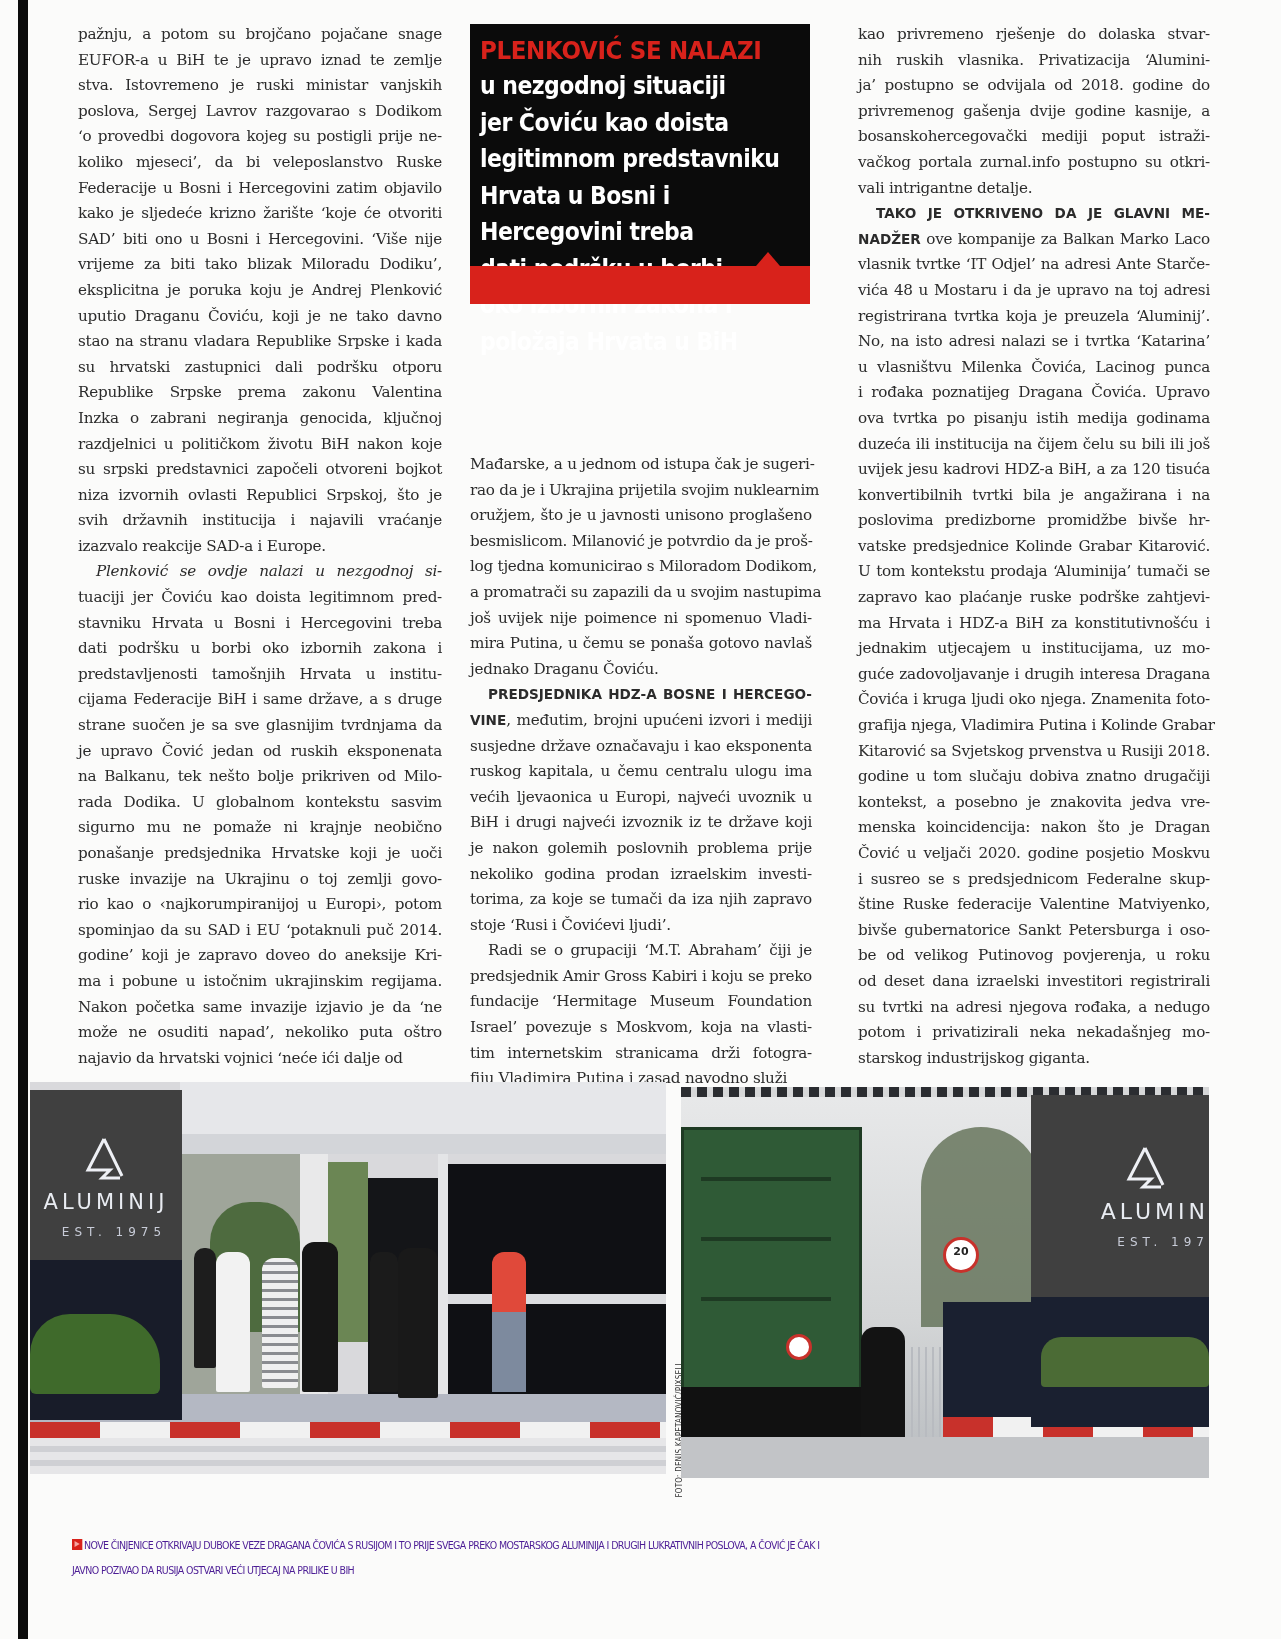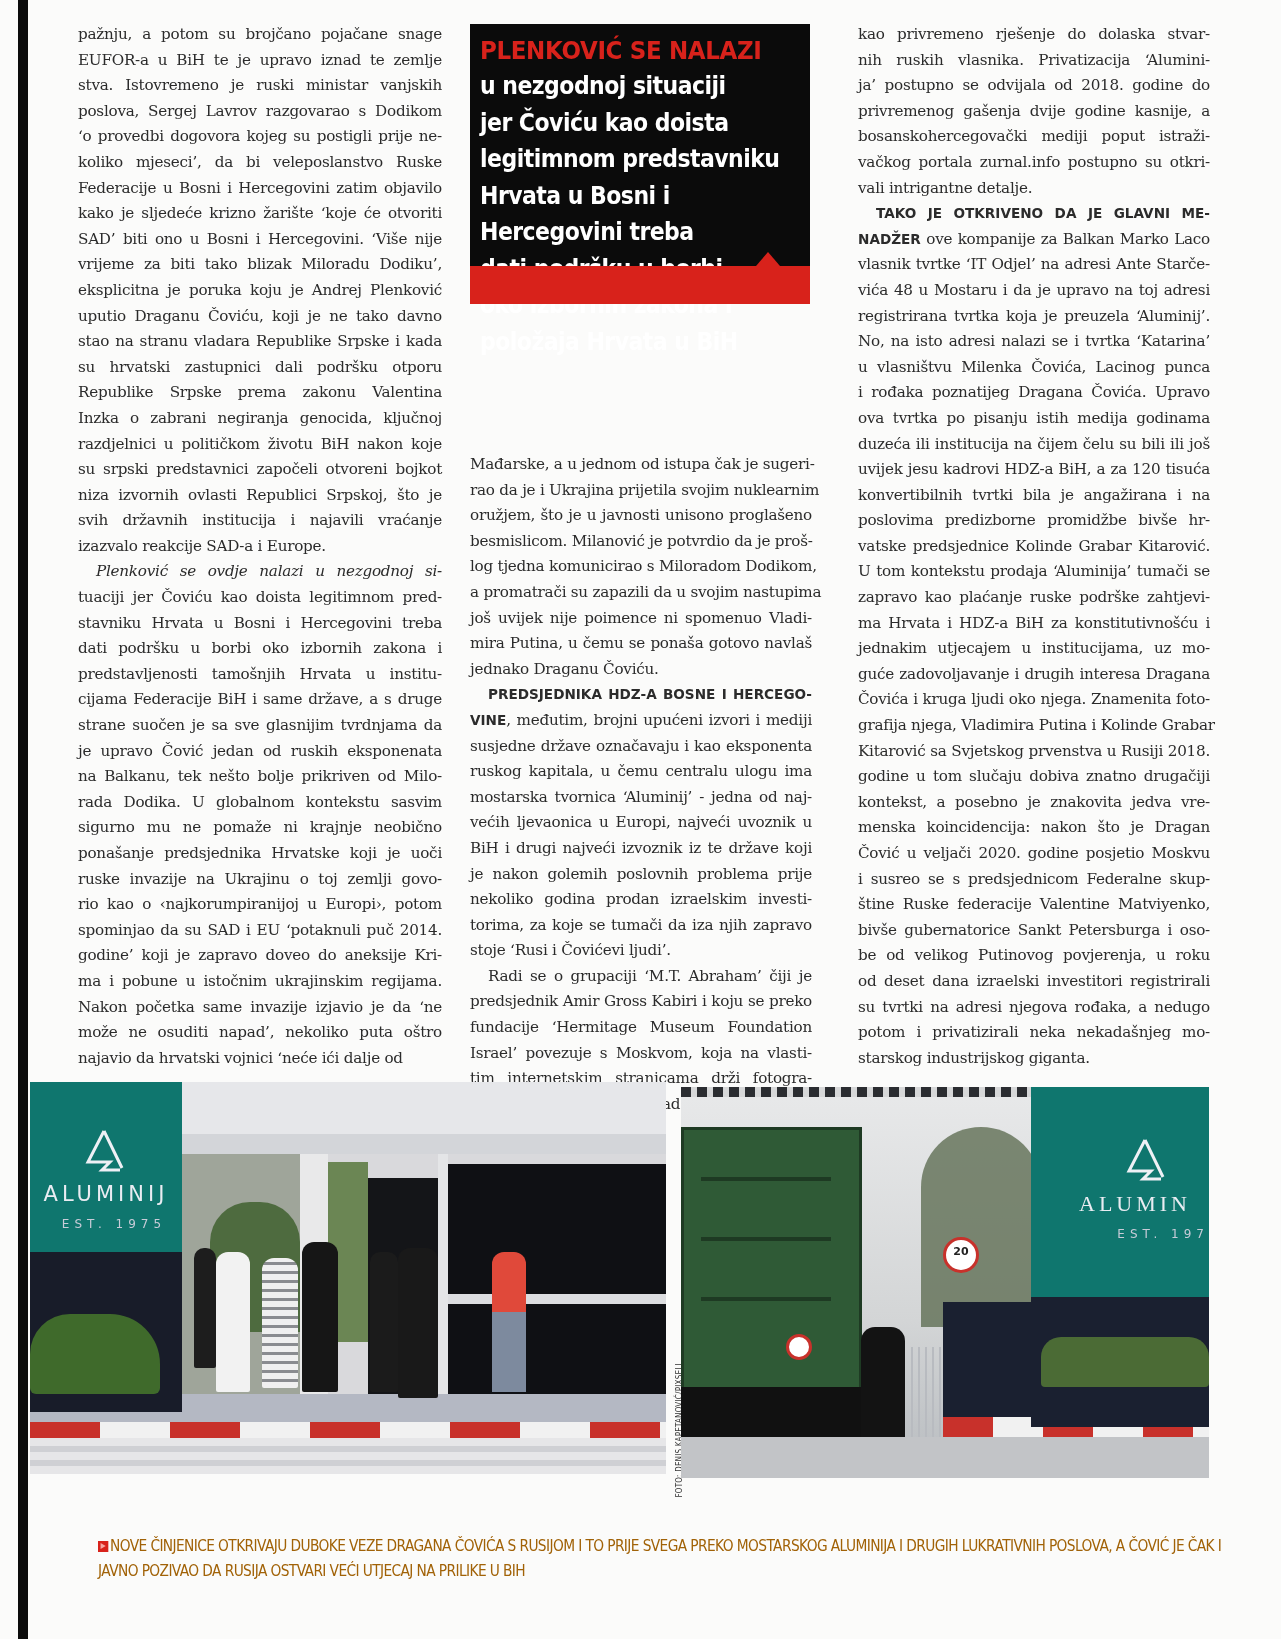--- a/index.html
+++ b/index.html
@@ -63,42 +63,43 @@
   }
 
   
   .photo {
     position: absolute; overflow: hidden;
   }
   .photo-left { left: 30px; top: 1082px; width: 636px; height: 392px; background: #d9d9dc; }
   .photo-right { left: 681px; top: 1087px; width: 528px; height: 391px; background: #c9ccd0; }
 
   .sign {
-    position: absolute; background: #0f766e;
+    position: absolute; background: #404040;
     color: #e9ecf2; text-align: center;
     font-family: "DejaVu Sans", "Liberation Sans", sans-serif;
+    margin-top: 8px;
   }
   .sign .logo { position: absolute; }
   .sign .brand { position: absolute; left: 0; right: 0; letter-spacing: 4px; font-size: 21px; }
   .sign .est { position: absolute; left: 16px; right: 0; letter-spacing: 5px; font-size: 12px; color: #c8ccd8; }
 
   .photo-credit {
     position: absolute; left: 668px; top: 1330px; width: 12px; height: 170px;
   }
   .photo-credit span {
     position: absolute; left: -74px; top: 78px; width: 170px;
     transform: rotate(-90deg);
     font-family: "DejaVu Sans Condensed", "DejaVu Sans", sans-serif;
     font-size: 8px; color: #333; letter-spacing: 0.2px; white-space: nowrap;
   }
 
   .caption {
-    position: absolute; left: 98px; top: 1533px; width: 1110px;
-    font-family: "DejaVu Sans", "Liberation Sans", sans-serif;
-    font-size: 16px; line-height: 25px; color: #a16207;
+    position: absolute; left: 72px; top: 1533px; width: 1110px;
+    font-family: "DejaVu Sans", "Liberation Sans", sans-serif;
+    font-size: 11px; line-height: 25px; color: #4c1d95;
     letter-spacing: -0.7px;
   }
   .caption .cap-line { display: block; white-space: nowrap; transform: scaleX(0.86); transform-origin: left; }
   .caption .marker {
     display: inline-block; width: 12px; height: 11px; background: #d8221b; position: relative;
     vertical-align: -1px; margin-right: 2px;
   }
   .caption .marker::after {
     content: ""; position: absolute; left: 3px; top: 2px;
     border-left: 6px solid #f6a7a3; border-top: 3.5px solid transparent; border-bottom: 3.5px solid transparent;
@@ -186,21 +187,20 @@
       <span class="line">a promatrači su zapazili da u svojim nastupima</span>
       <span class="line">još uvijek nije poimence ni spomenuo Vladi-</span>
       <span class="line">mira Putina, u čemu se ponaša gotovo navlaš</span>
       <span class="line last">jednako Draganu Čoviću.</span>
     </p>
   <p id="c2p1">
       <span class="line indent"><span class="lead">PREDSJEDNIKA HDZ-A BOSNE I HERCEGO-</span></span>
       <span class="line"><span class="lead">VINE</span>, međutim, brojni upućeni izvori i mediji</span>
       <span class="line">susjedne države označavaju i kao eksponenta</span>
       <span class="line">ruskog kapitala, u čemu centralu ulogu ima</span>
-      <span class="line">mostarska tvornica ‘Aluminij’ - jedna od naj-</span>
       <span class="line">većih ljevaonica u Europi, najveći uvoznik u</span>
       <span class="line">BiH i drugi najveći izvoznik iz te države koji</span>
       <span class="line">je nakon golemih poslovnih problema prije</span>
       <span class="line">nekoliko godina prodan izraelskim investi-</span>
       <span class="line">torima, za koje se tumači da iza njih zapravo</span>
       <span class="line last">stoje ‘Rusi i Čovićevi ljudi’.</span>
     </p>
   <p id="c2p2">
       <span class="line indent">Radi se o grupaciji ‘M.T. Abraham’ čiji je</span>
       <span class="line">predsjednik Amir Gross Kabiri i koju se preko</span>
@@ -319,21 +319,21 @@
   <div class="blk" style="left:262px;top:150px;width:30px;height:30px;border-radius:50%;background:#fff;border:3px solid #c8312b;"></div>
   <div class="blk" style="left:262px;top:158px;width:36px;font:bold 11px 'DejaVu Sans',sans-serif;text-align:center;color:#222;">20</div>
   <div class="blk" style="left:262px;top:215px;width:160px;height:135px;background:#1a2030;"></div>
   <div class="blk" style="left:262px;top:330px;width:266px;height:20px;background:repeating-linear-gradient(90deg,#c8312b 0 50px,#f1f1f1 50px 100px);"></div>
   <div class="blk" style="left:0;top:350px;width:528px;height:41px;background:#c2c4c7;"></div>
 
   <div class="sign" style="left:350px;top:0;width:178px;height:210px;">
     <svg class="logo" width="48" height="46" viewBox="0 0 48 46" style="left:90px;top:50px;">
       <path d="M24 3 L42 40 M24 3 L8 34 H30 L22 42 H40" stroke="#eef0f5" stroke-width="3" fill="none"></path>
     </svg>
-    <div class="brand" style="top:104px;left:30px;text-align:center;font-size:22px;font-family:Liberation Serif, serif;">ALUMIN</div>
+    <div class="brand" style="top:104px;left:30px;text-align:right;font-size:22px;">ALUMIN</div>
     <div class="est" style="top:140px;left:60px;text-align:right;">EST. 197</div>
   </div>
   <div class="blk" style="left:350px;top:210px;width:178px;height:130px;background:#1a2030;"></div>
   <div class="blk" style="left:360px;top:250px;width:168px;height:50px;background:#4b6b35;border-radius:20px 20px 4px 4px;"></div>
 </div>
 
 <div class="caption">
   <span class="cap-line"><span class="marker"></span><span>NOVE ČINJENICE OTKRIVAJU DUBOKE VEZE DRAGANA ČOVIĆA S RUSIJOM I TO PRIJE SVEGA PREKO MOSTARSKOG ALUMINIJA I DRUGIH LUKRATIVNIH POSLOVA, A ČOVIĆ JE ČAK I</span></span>
   <span class="cap-line">JAVNO POZIVAO DA RUSIJA OSTVARI VEĆI UTJECAJ NA PRILIKE U BIH</span>
 </div>

